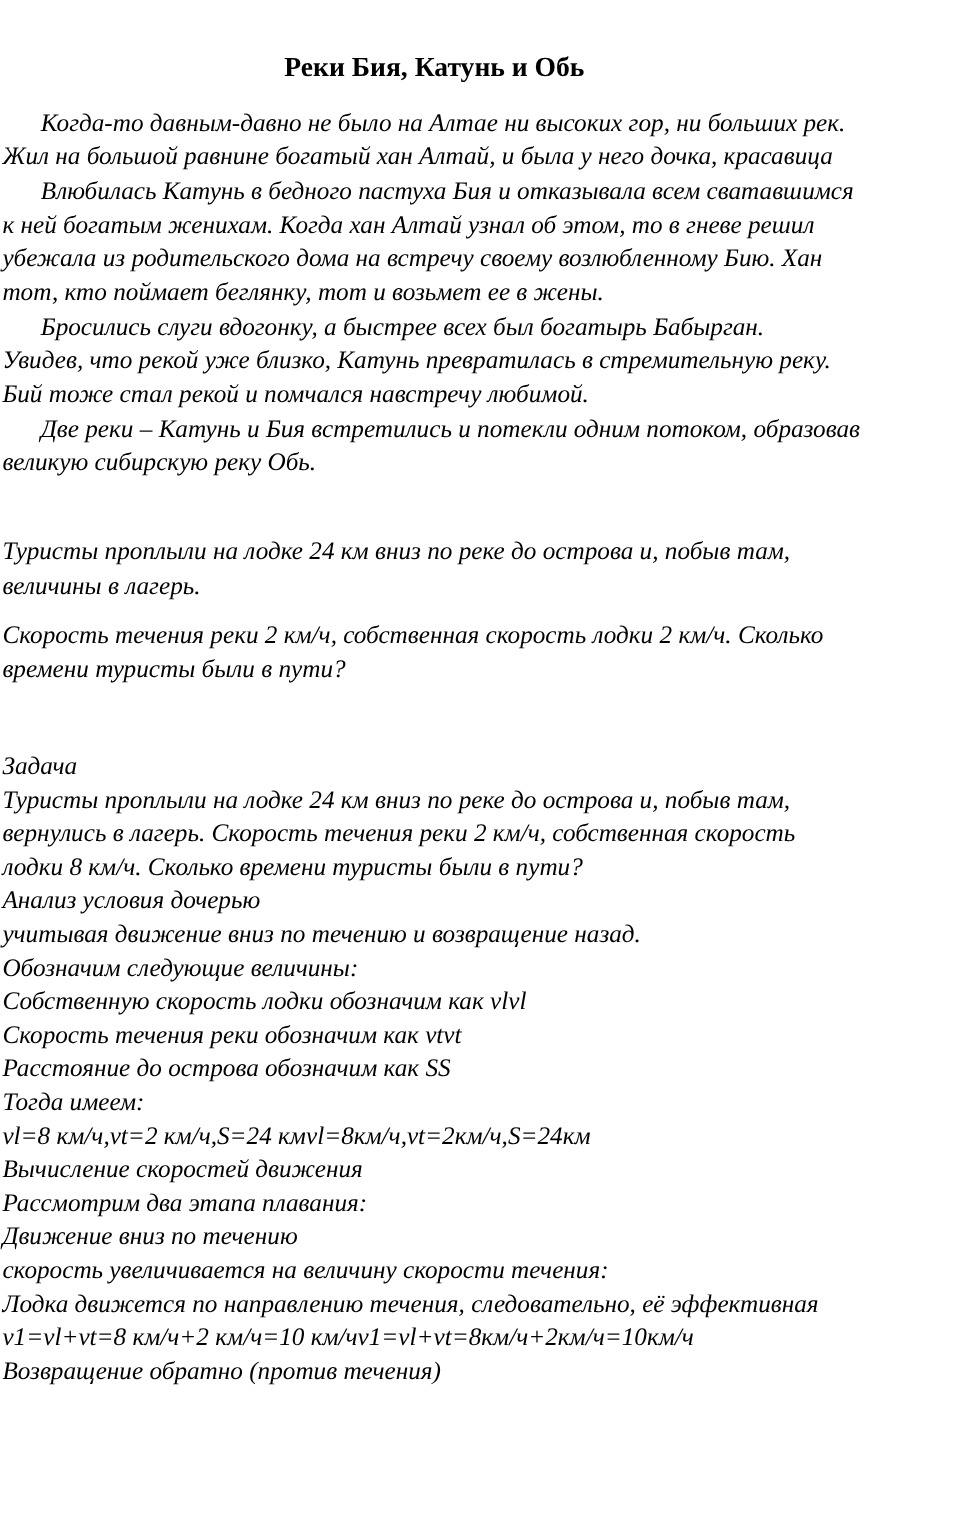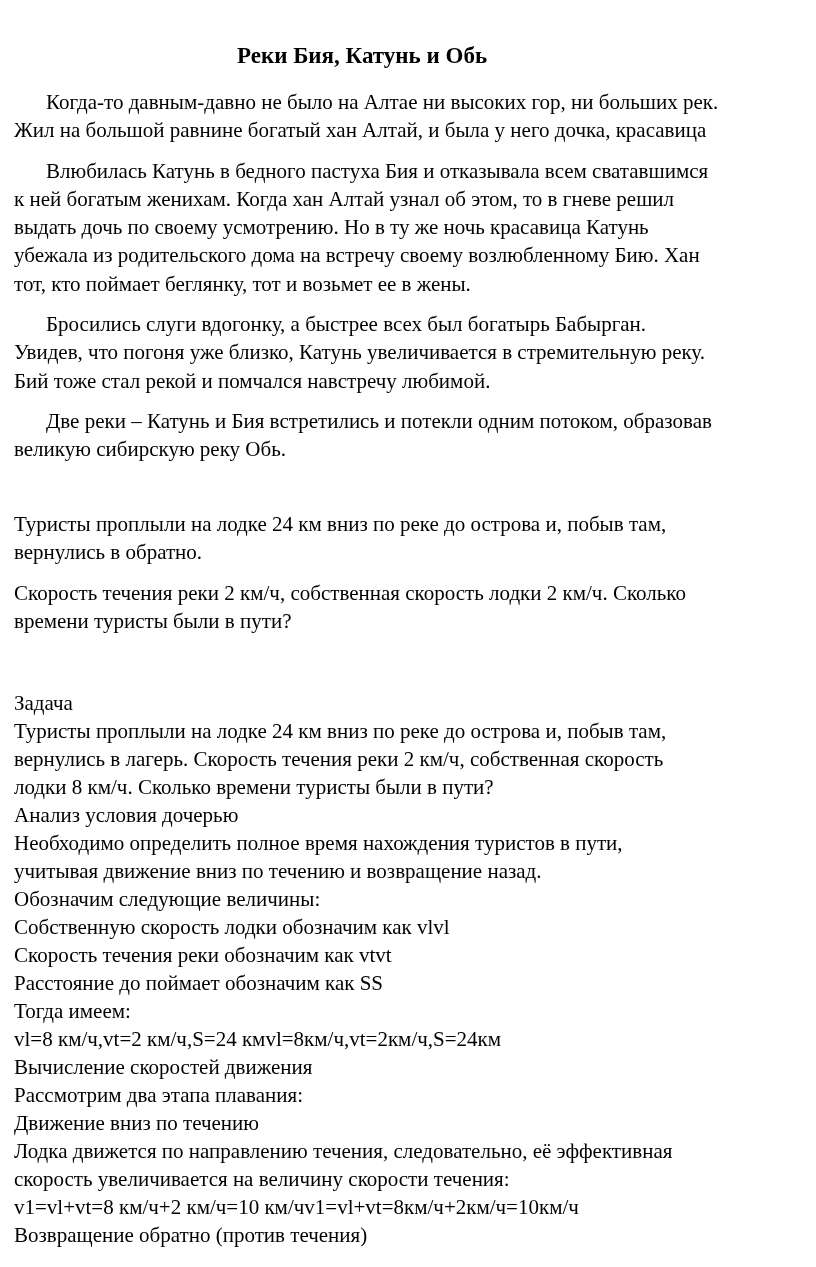--- a/index.html
+++ b/index.html
@@ -18,21 +18,21 @@
     padding: 0 2px;
     box-sizing: border-box;
   }
   .doc-title {
     margin: 42px 0 18px 0;
     text-align: center;
     font-weight: bold;
     font-size: 23px;
     line-height: 28px;
   }
-  .para { margin: 12px; }
+  .para { margin: 0; font-style: italic; }
   .line { white-space: pre; }
   .indent-first .line:first-child { text-indent: 32px; }
   .problem-first { margin-top: 46px; }
   .problem-second { margin-top: 13px; }
   .solution { margin-top: 53px; line-height: 28px; }
 </style>
 </head>
 <body>
 
 <div class="page">
@@ -40,62 +40,60 @@
   <h1 class="doc-title">Реки Бия, Катунь и Обь</h1>
 
   <div class="para indent-first">
       <div class="line">Когда-то давным-давно не было на Алтае ни высоких гор, ни больших рек.</div>
       <div class="line">Жил на большой равнине богатый хан Алтай, и была у него дочка, красавица</div>
     </div>
 
   <div class="para indent-first">
       <div class="line">Влюбилась Катунь в бедного пастуха Бия и отказывала всем сватавшимся</div>
       <div class="line">к ней богатым женихам. Когда хан Алтай узнал об этом, то в гневе решил</div>
-      <div class="line">выдать дочь по своему усмотрению. Но в ту же ночь красавица Катунь</div>
       <div class="line">убежала из родительского дома на встречу своему возлюбленному Бию. Хан</div>
       <div class="line">тот, кто поймает беглянку, тот и возьмет ее в жены.</div>
     </div>
 
   <div class="para indent-first">
       <div class="line">Бросились слуги вдогонку, а быстрее всех был богатырь Бабырган.</div>
-      <div class="line">Увидев, что погоня уже близко, Катунь увеличивается в стремительную реку.</div>
+      <div class="line">Увидев, что рекой уже близко, Катунь превратилась в стремительную реку.</div>
       <div class="line">Бий тоже стал рекой и помчался навстречу любимой.</div>
     </div>
 
   <div class="para indent-first">
       <div class="line">Две реки – Катунь и Бия встретились и потекли одним потоком, образовав</div>
       <div class="line">великую сибирскую реку Обь.</div>
     </div>
 
   <div class="para problem-first">
       <div class="line">Туристы проплыли на лодке 24 км вниз по реке до острова и, побыв там,</div>
-      <div class="line">вернулись в обратно.</div>
+      <div class="line">величины в лагерь.</div>
     </div>
 
   <div class="para problem-second">
       <div class="line">Скорость течения реки 2 км/ч, собственная скорость лодки 2 км/ч. Сколько</div>
       <div class="line">времени туристы были в пути?</div>
     </div>
 
   <div class="para solution">
       <div class="line">Задача</div>
       <div class="line">Туристы проплыли на лодке 24 км вниз по реке до острова и, побыв там,</div>
       <div class="line">вернулись в лагерь. Скорость течения реки 2 км/ч, собственная скорость</div>
       <div class="line">лодки 8 км/ч. Сколько времени туристы были в пути?</div>
       <div class="line">Анализ условия дочерью</div>
-      <div class="line">Необходимо определить полное время нахождения туристов в пути,</div>
       <div class="line">учитывая движение вниз по течению и возвращение назад.</div>
       <div class="line">Обозначим следующие величины:</div>
       <div class="line">Собственную скорость лодки обозначим как vlvl</div>
       <div class="line">Скорость течения реки обозначим как vtvt</div>
-      <div class="line">Расстояние до поймает обозначим как SS</div>
+      <div class="line">Расстояние до острова обозначим как SS</div>
       <div class="line">Тогда имеем:</div>
       <div class="line">vl=8 км/ч,vt=2 км/ч,S=24 кмvl=8км/ч,vt=2км/ч,S=24км</div>
       <div class="line">Вычисление скоростей движения</div>
       <div class="line">Рассмотрим два этапа плавания:</div>
       <div class="line">Движение вниз по течению</div>
+      <div class="line">скорость увеличивается на величину скорости течения:</div>
       <div class="line">Лодка движется по направлению течения, следовательно, её эффективная</div>
-      <div class="line">скорость увеличивается на величину скорости течения:</div>
       <div class="line">v1=vl+vt=8 км/ч+2 км/ч=10 км/чv1=vl+vt=8км/ч+2км/ч=10км/ч</div>
       <div class="line">Возвращение обратно (против течения)</div>
     </div>
 
 </div>
 
 </body></html>

